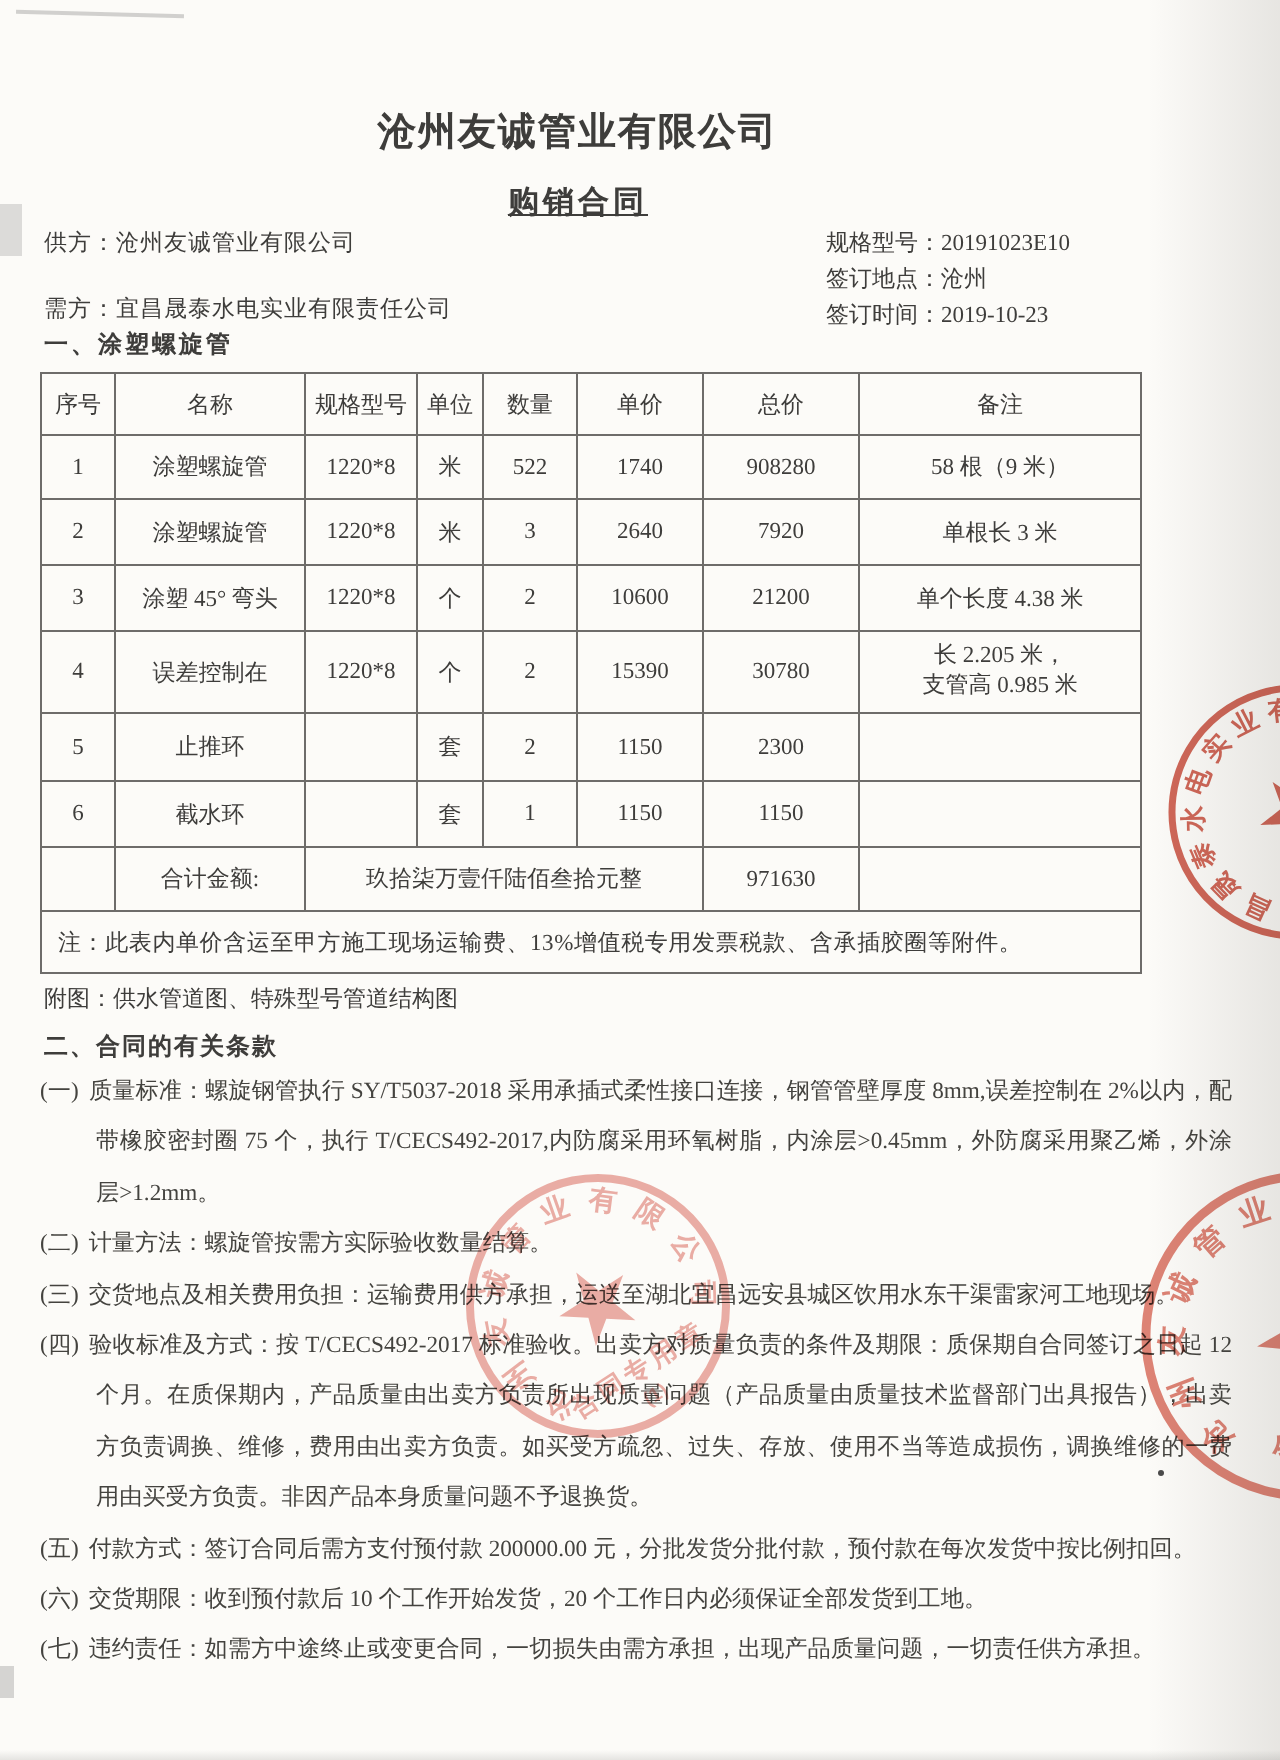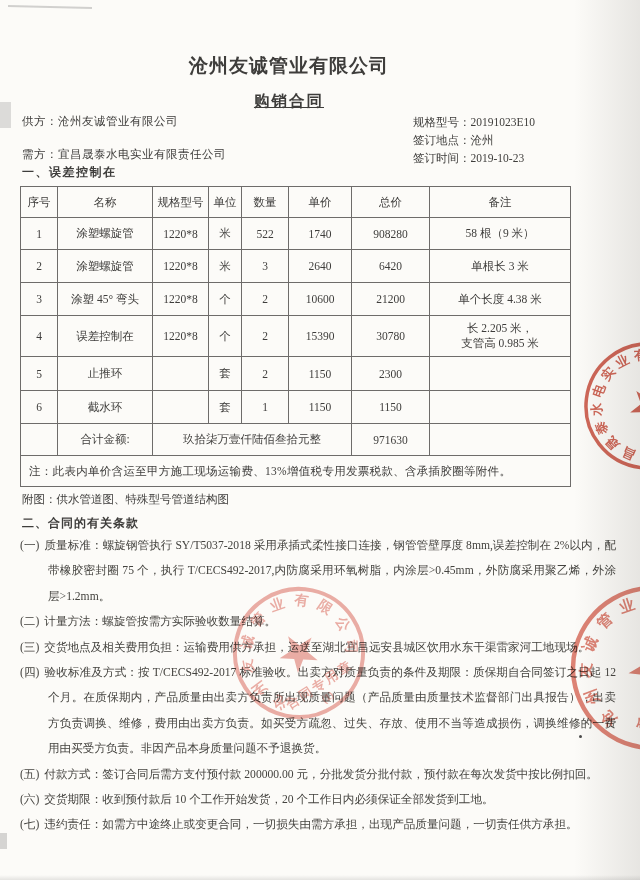--- a/index.html
+++ b/index.html
@@ -74,21 +74,21 @@
 
 <div class="abs party supplier"><span>供方：</span><span>沧州友诚管业有限公司</span></div>
 <div class="abs party buyer"><span>需方：</span><span>宜昌晟泰水电实业有限责任公司</span></div>
 
 <div class="abs meta">
   <div class="row"><span>规格型号：</span><span>20191023E10</span></div>
   <div class="row"><span>签订地点：</span><span>沧州</span></div>
   <div class="row"><span>签订时间：</span><span>2019-10-23</span></div>
 </div>
 
-<div class="abs h1">一、误差控制在</div>
+<div class="abs h1">一、涂塑螺旋管</div>
 
 <table class="items">
   <colgroup>
     <col style="width:37px">
       <col style="width:95px">
       <col style="width:56px">
       <col style="width:33px">
     <col style="width:47px">
       <col style="width:63px">
       <col style="width:78px">
@@ -115,21 +115,21 @@
     <td>908280</td>
     <td>58 根（9 米）</td>
   </tr>
   <tr class="r2">
     <td>2</td>
     <td>涂塑螺旋管</td>
     <td>1220*8</td>
     <td>米</td>
     <td>3</td>
     <td>2640</td>
-    <td>6420</td>
+    <td>7920</td>
     <td>单根长 3 米</td>
   </tr>
   <tr class="r3">
     <td>3</td>
     <td>涂塑 45° 弯头</td>
     <td>1220*8</td>
     <td>个</td>
     <td>2</td>
     <td>10600</td>
     <td>21200</td>

